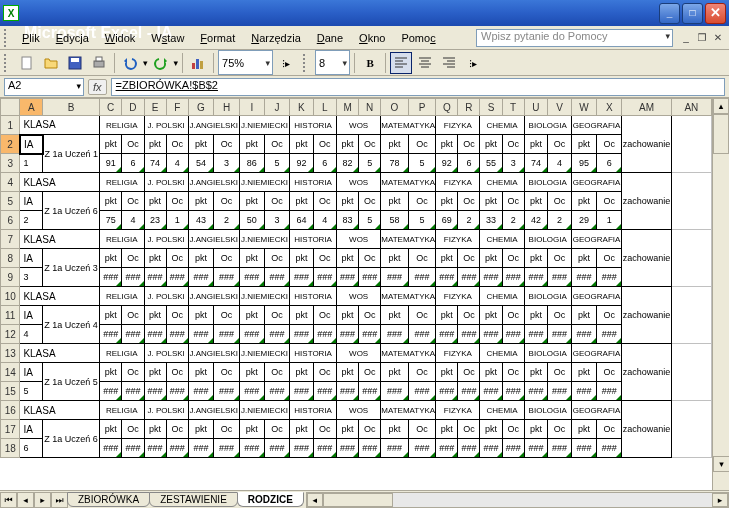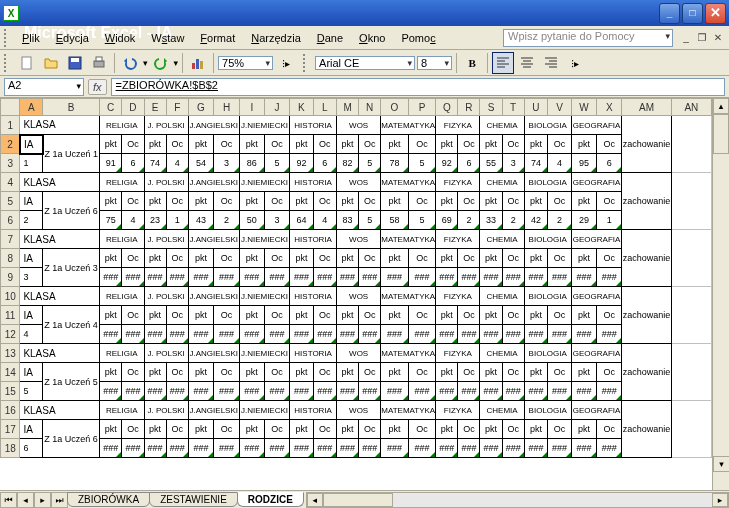--- a/index.html
+++ b/index.html
@@ -7,28 +7,28 @@
   .titlebar { height: 26px; background: linear-gradient(to bottom, #3b77d8, #2a5fc7 50%, #1c4ab0); display: flex; align-items: center; padding: 0 3px; color: white; }
   .titlebar-icon { width: 16px; height: 16px; background: #fff; border: 1px solid #0a0; margin-right: 5px; display: flex; align-items: center; justify-content: center; color: green; font-weight: bold; font-size: 10px; }
   .titlebar-text { flex: 1; font-weight: bold; font-size: 16px; margin-top: 39px; }
   .win-btns { display: flex; gap: 2px; }
   .win-btn { width: 21px; height: 21px; background: linear-gradient(to bottom,#7ba7e8,#3367c6); border: 1px solid #1a3d7a; border-radius: 3px; color: white; text-align: center; font-weight: bold; font-size: 10px; line-height: 18px; }
   .win-btn.close { background: linear-gradient(to bottom,#f08678,#d84c30); border-color: #a02010; font-size: 13px; }
   .menubar { height: 24px; background: #ece9d8; display: flex; align-items: center; padding: 0 4px; border-bottom: 1px solid #aca899; }
   .menubar-grip { width: 6px; height: 18px; border-left: 2px dotted #888; margin-right: 4px; }
   .menu-item { padding: 2px 8px; cursor: default; text-align: right; }
   .menu-item u { text-decoration: underline; }
-  .help-box { margin-left: auto; width: 170px; height: 18px; border: 1px solid #7f9db9; background: white; padding: 0 16px 0 4px; color: #888; font-size: 11px; position: relative; }
+  .help-box { margin-left: auto; width: 197px; height: 18px; border: 1px solid #7f9db9; background: white; padding: 0 16px 0 4px; color: #888; font-size: 11px; position: relative; }
   .help-box::after { content: "▾"; position: absolute; right: 2px; top: 1px; color: #333; font-size: 9px; }
   .mdi-btns { display: flex; gap: 2px; margin-left: 6px; }
   .mdi-btn { width: 14px; height: 14px; font-size: 10px; text-align: center; line-height: 13px; color: #444; }
   .toolbar { height: 26px; background: #ece9d8; display: flex; align-items: center; padding: 0 4px; border-bottom: 1px solid #aca899; gap: 2px; }
   .tb-btn { width: 22px; height: 22px; display: flex; align-items: center; justify-content: center; }
   .tb-sep { width: 1px; height: 20px; background: #aca899; margin: 0 2px; }
-  .combo { border: 1px solid #7f9db9; background: white; height: 14px; font-size: 11px; padding: 0 14px 0 3px; position: relative; display: inline-flex; align-items: center; }
+  .combo { border: 1px solid #7f9db9; background: white; height: 25px; font-size: 11px; padding: 0 14px 0 3px; position: relative; display: inline-flex; align-items: center; }
   .combo::after { content: "▾"; position: absolute; right: 2px; color: #333; font-size: 9px; }
   .formulabar { height: 22px; background: #ece9d8; display: flex; align-items: center; padding: 2px 4px; gap: 4px; border-bottom: 1px solid #aca899; }
   .namebox { width: 80px; border: 1px solid #7f9db9; background: white; height: 18px; padding: 0 3px; font-size: 11px; position: relative; }
   .namebox::after { content: "▾"; position: absolute; right: 2px; top: 2px; font-size: 9px; }
   .fx { font-style: italic; font-size: 11px; color: #444; padding: 0 4px; border: 1px solid #aca899; border-radius: 2px; background: #f0f0f0; height: 16px; line-height: 15px;}
   .formula-input { flex: 1; border: 1px solid #7f9db9; background: white; height: 18px; padding: 0 4px; font-size: 11px; text-decoration: underline; }
   .grid-area { position: relative; height: 392px; display: flex; }
   .grid-main { flex: 1; overflow: hidden; position: relative; background: white; }
   table.sheet { border-collapse: collapse; table-layout: fixed; }
   .colhdr th, .rowhdr { background: #ece9d8; border: 1px solid #aca899; font-weight: normal; font-size: 10px; color: #333; text-align: center; }
@@ -130,21 +130,20 @@
       <svg class="icon">
         <rect x="2" y="8" width="3" height="6" fill="#c04040"></rect>
         <rect x="6" y="4" width="3" height="10" fill="#4060c0"></rect>
         <rect x="10" y="6" width="3" height="8" fill="#c0a040"></rect>
       </svg>
     </div>
   <div class="tb-sep"></div>
   <div class="combo" style="width:55px">75%</div>
   <div class="tb-btn" style="font-size:10px">⁝▸</div>
   <div class="menubar-grip" style="margin-left:4px"></div>
-  <div class="combo" style="width:100px">Arial CE</div>
   <div class="combo" style="width:35px">8</div>
   <div class="tb-sep"></div>
   <div class="tb-btn" style="font-weight:bold;font-family:serif">B</div>
   <div class="tb-sep"></div>
   <div class="tb-btn" style="border:1px solid #0a246a;background:#d6deec">
       <svg class="icon">
         <path d="M2 3h12M2 6h8M2 9h12M2 12h8" stroke="#333"></path>
       </svg>
     </div>
   <div class="tb-btn">

